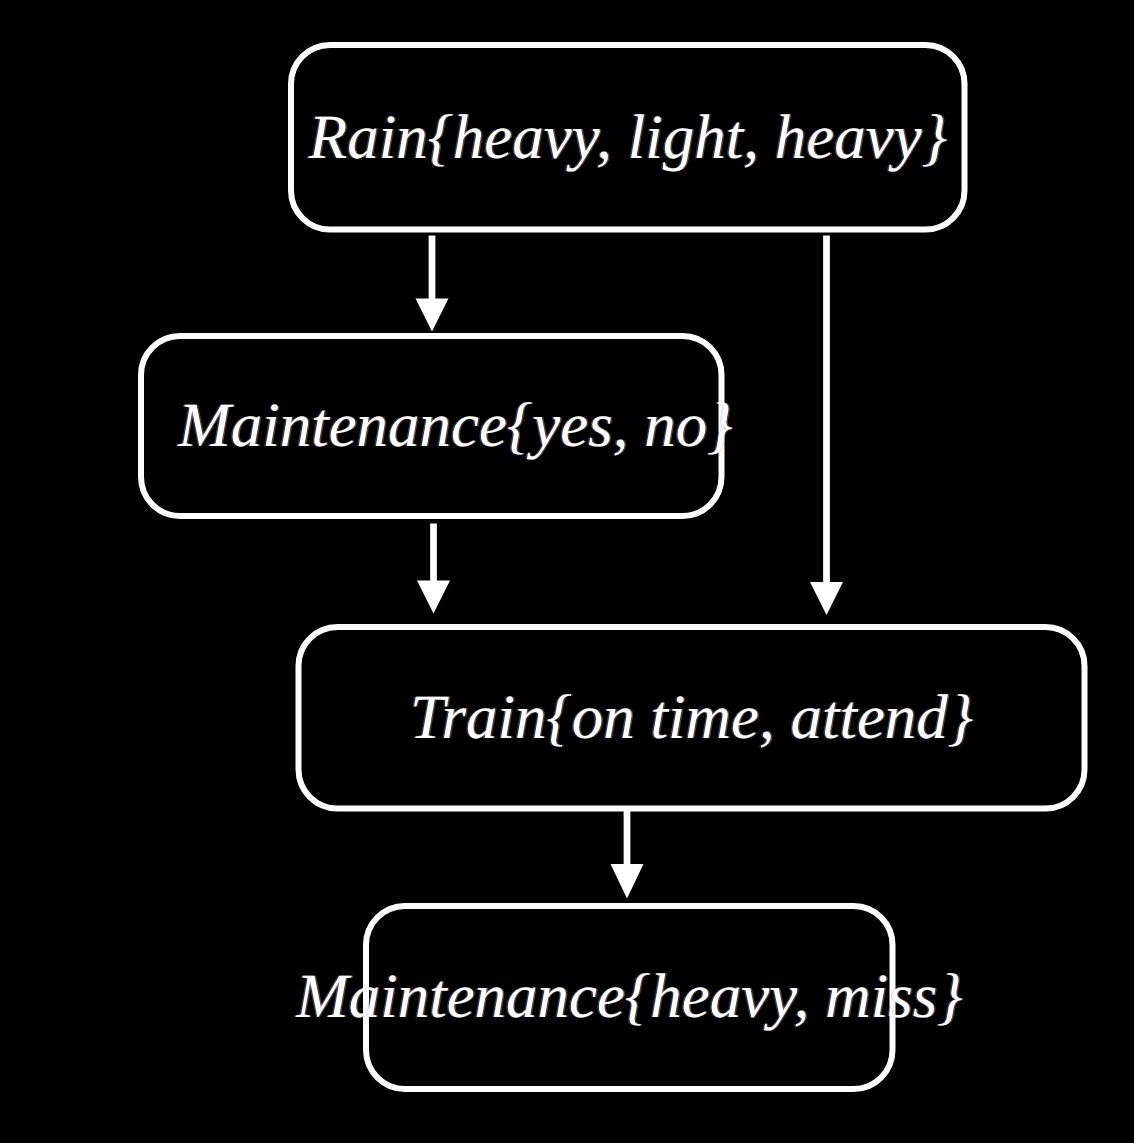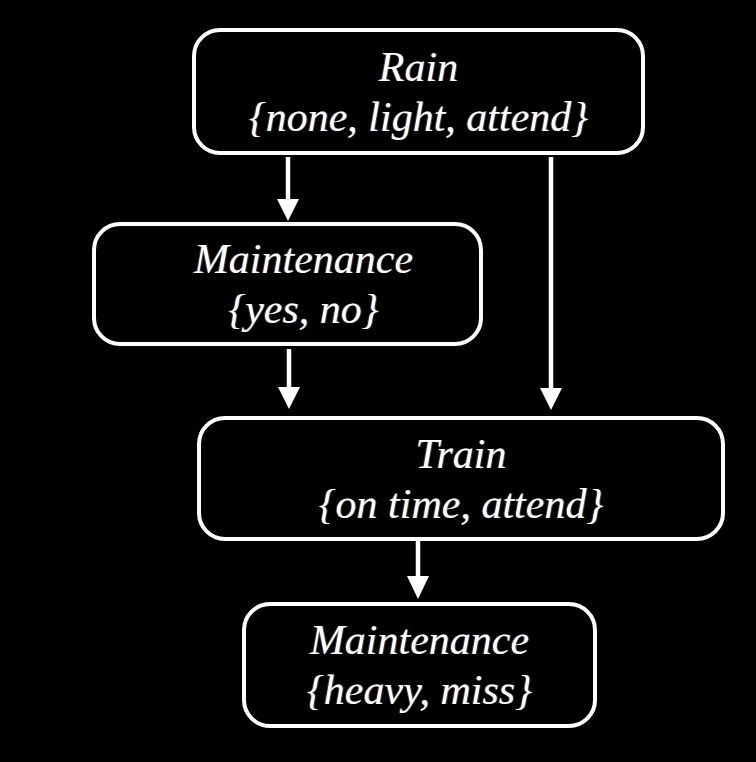--- a/index.html
+++ b/index.html
@@ -20,21 +20,21 @@
     box-sizing: border-box;
     border: 4px solid #fff;
     border-radius: 28px;
     background: #000;
     color: #fff;
     font-style: italic;
     font-size: 42px;
     line-height: 50px;
     text-align: center;
     display: flex;
-    flex-direction: column;
+    flex-direction: row;
     align-items: center;
     justify-content: center;
     text-shadow: 1px 0 0 rgba(255,190,140,0.35), -1px 0 0 rgba(140,170,255,0.35);
   }
   .node .name, .node .values {
     display: block;
     white-space: nowrap;
   }
   #node-rain        { left: 192px; top: 28px;  width: 453px; height: 127px; }
   #node-maintenance { left: 92px;  top: 222px; width: 391px; height: 124px; padding-left: 32px; }
@@ -74,21 +74,21 @@
     </g>
 
     <g>
       <line x1="418" y1="540" x2="418" y2="578"></line>
       <polygon points="407,576 429,576 418,599"></polygon>
     </g>
   </svg>
 
   <div class="node" id="node-rain">
     <span class="name">Rain</span>
-    <span class="values">{none, light, attend}</span>
+    <span class="values">{heavy, light, heavy}</span>
   </div>
 
   <div class="node" id="node-maintenance">
     <span class="name">Maintenance</span>
     <span class="values">{yes, no}</span>
   </div>
 
   <div class="node" id="node-train">
     <span class="name">Train</span>
     <span class="values">{on time, attend}</span>

